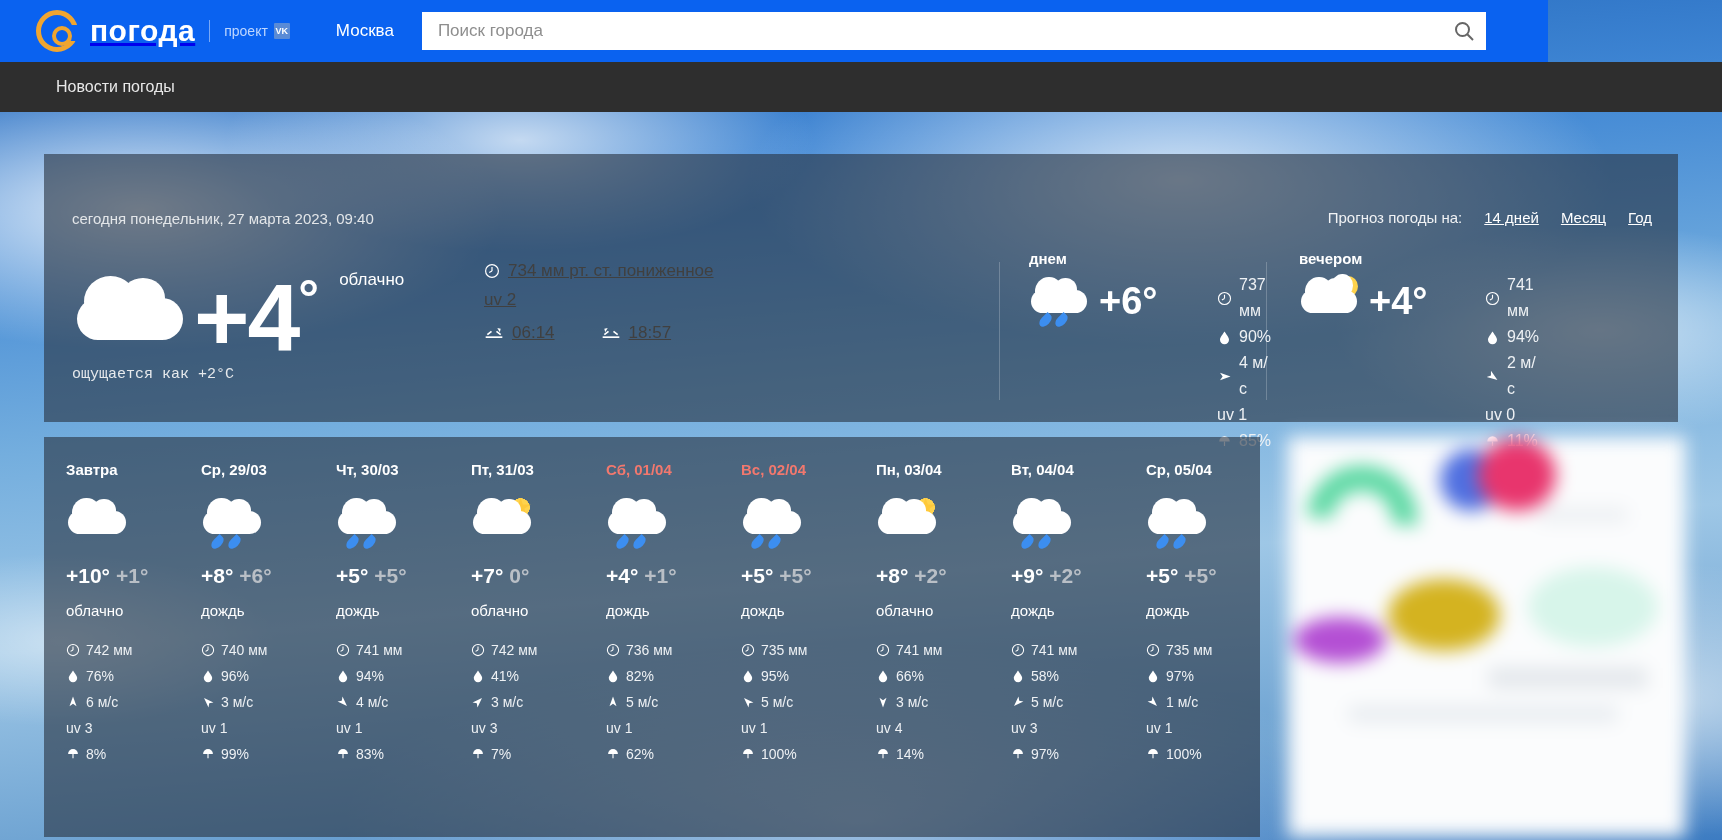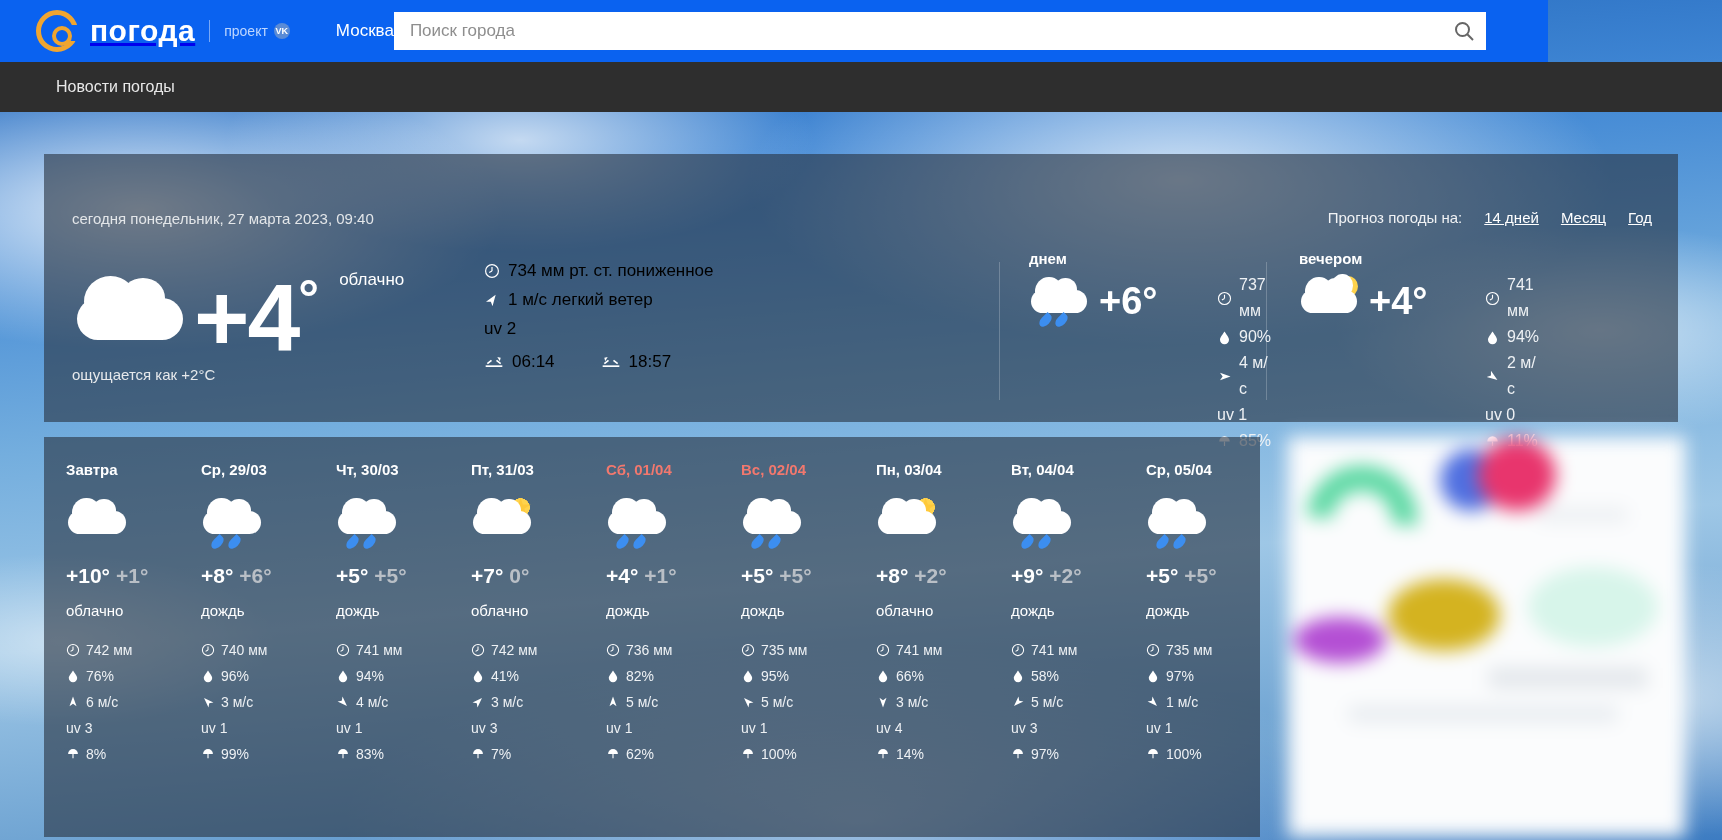--- a/index.html
+++ b/index.html
@@ -48,26 +48,26 @@
   }
   .logo-text {
     color: #fff; font-size: 30px; font-weight: bold; letter-spacing: .5px;
   }
   .logo-div {
     width: 1px; height: 22px; background: rgba(255,255,255,.45); margin: 0 14px;
   }
   .proekt { color: #bed6ff; font-size: 14px; display: flex; align-items: center; }
   .vk-badge {
     display: inline-block; margin-left: 6px;
-    width: 16px; height: 16px; border-radius: 8px;
+    width: 16px; height: 16px; border-radius: 1px;
     background: #5a8bd6; color: #fff; font-size: 9px; font-weight: bold;
     text-align: center; line-height: 16px;
   }
   .city-link {
-    color: #fff; font-size: 17px; margin-left: 46px; 
+    color: #fff; font-size: 17px; margin-left: 46px; margin-right: 28px;
     text-decoration: none; white-space: nowrap;
   }
   .search-box {
     position: relative; flex: 1; margin-right: 62px; height: 38px;
     background: #fff; display: flex; align-items: center;
   }
   .search-box input {
     border: 0; outline: none; flex: 1; height: 36px; padding: 0 16px;
     font-size: 17px; color: #333; font-family: "Liberation Sans", sans-serif;
     background: transparent;
@@ -113,26 +113,26 @@
   
   .cur-wrap { position: absolute; left: 28px; top: 100px; display: flex; align-items: flex-start; }
   .cur-icon { width: 116px; height: 92px; position: relative; margin-top: 18px; }
   .cur-temp {
     font-size: 95px; font-weight: bold; line-height: 88px; color: #fff;
     margin-left: 6px; letter-spacing: -2px;
   }
   .cur-temp .deg { font-size: 52px; vertical-align: 34px; font-weight: bold; }
   .cur-desc { font-size: 17px; color: #fff; margin-left: 22px; margin-top: 16px; }
   .feels {
-    position: absolute; left: 28px; top: 212px; font-size: 15px; color: #e6e9ec;
+    position: absolute; left: 28px; top: 212px; font-size: 15px; color: #e6e9ec; font-family: Liberation Mono, monospace;
   }
 
   .cur-details {
     position: absolute; left: 440px; top: 104px;
-    font-size: 17px; line-height: 25px; color: #000000;
+    font-size: 17px; line-height: 25px; color: #404040; text-decoration: underline;
   }
   .cur-details .row { display: flex; align-items: center; gap: 8px; margin-bottom: 4px; }
   .cur-details .row.sun { gap: 10px; margin-top: 8px; }
   .sun-pair { display: inline-flex; align-items: center; gap: 8px; margin-right: 36px; }
 
   .part-block { position: absolute; top: 96px; }
   .part-block.day { left: 985px; }
   .part-block.eve { left: 1255px; }
   .part-label { font-size: 15px; font-weight: bold; color: #fff; margin-bottom: 8px; }
   .part-row { display: flex; align-items: center; }
@@ -286,28 +286,20 @@
         <span class="gi">
           <svg width="16" height="16" viewBox="0 0 20 20" fill="none" stroke="#fff" stroke-width="1.5">
             <circle cx="10" cy="10" r="8"></circle>
               <path d="M10 10 L10 5"></path>
               <path d="M10 10 L6.5 12"></path>
           </svg>
           </span>
         <span>734 мм рт. ст. пониженное</span>
       </div>
       <div class="row">
-        <span class="gi">
-          <svg width="16" height="16" viewBox="0 0 20 20" style="transform:rotate(35deg)">
-              <path d="M10 2 L15 16 L10 12.5 L5 16 Z" fill="#fff"></path>
-            </svg>
-          </span>
-        <span>1 м/с легкий ветер</span>
-      </div>
-      <div class="row">
         <span>uv 2</span>
       </div>
       <div class="row sun">
         <span class="sun-pair">
           <span class="gi">
             <svg width="20" height="16" viewBox="0 0 24 18">
               <path d="M2 14 h20" stroke="#fff" stroke-width="2"></path>
               <path d="M4 11 l5 -4 M20 11 l-5 -4" stroke="#fff" stroke-width="2"></path>
               <path d="M16 3 l4 1 -1 4z" fill="#fff"></path>
             </svg>

